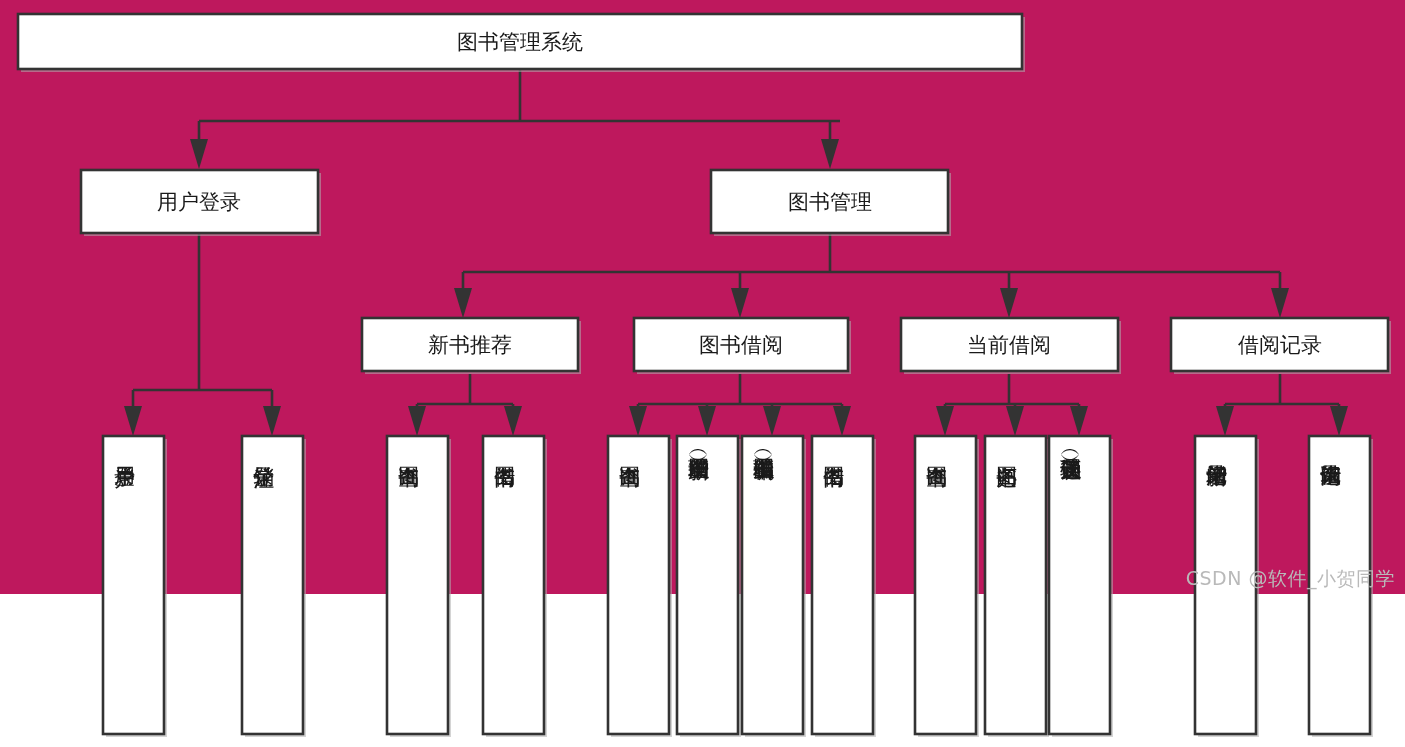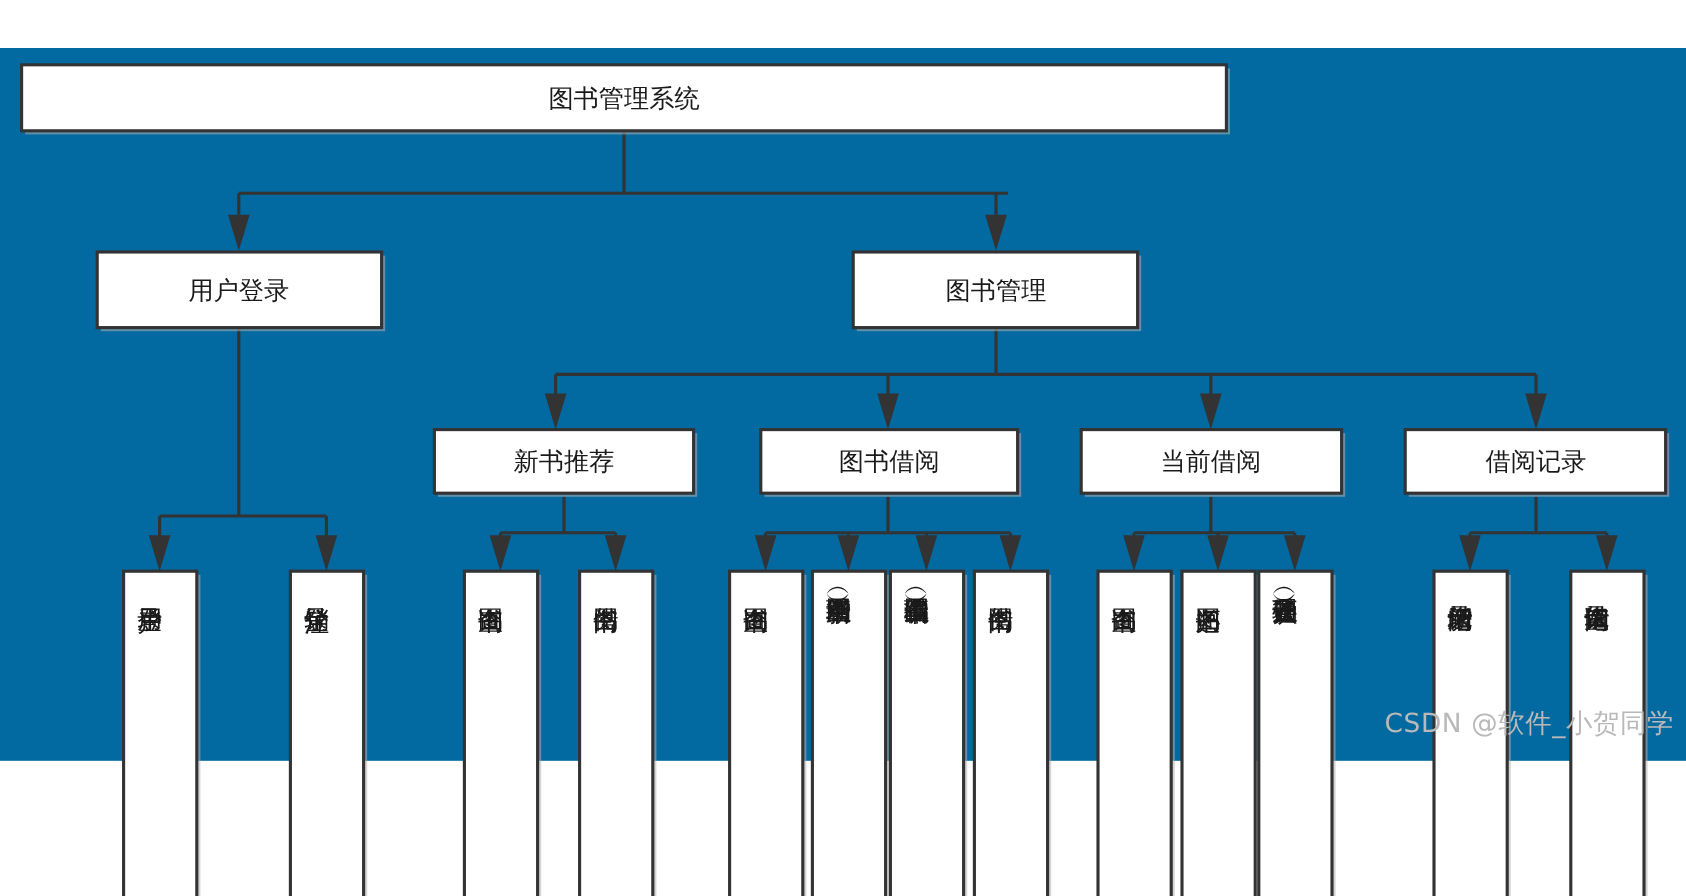--- a/index.html
+++ b/index.html
@@ -11,22 +11,21 @@
   body {
     width: 1405px;
     height: 747px;
     overflow: hidden;
     font-family: "DejaVu Sans", "Liberation Sans", sans-serif;
   }
   #diagram-root {
     position: relative;
     width: 1405px;
     height: 594px;
-    background: #0369a1;
-    margin-top: 40px;
+    background: #be185d;
   }
   svg#tree-svg {
     position: absolute;
     top: 0;
     left: 0;
     width: 1405px;
     height: 747px;
     display: block;
   }
   .node-rect {
@@ -57,23 +56,23 @@
   .node-label-vert {
     font-family: "DejaVu Sans", "Liberation Sans", sans-serif;
     font-size: 21px;
     fill: #1a1a1a;
     text-anchor: middle;
     dominant-baseline: central;
   }
   .watermark {
     position: absolute;
     right: 10px;
-    bottom: 16px;
-    font-family: "DejaVu Sans", "Liberation Sans", sans-serif;
-    font-size: 22px;
+    bottom: 2px;
+    font-family: "DejaVu Sans", "Liberation Sans", sans-serif;
+    font-size: 19px;
     color: #b9b9b9;
     letter-spacing: 0.5px;
     white-space: nowrap;
     user-select: none;
   }
 </style>
 </head>
 <body>
 
 <div id="diagram-root">

